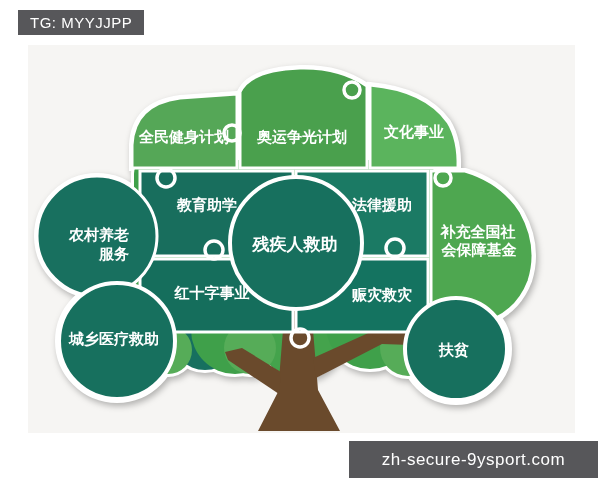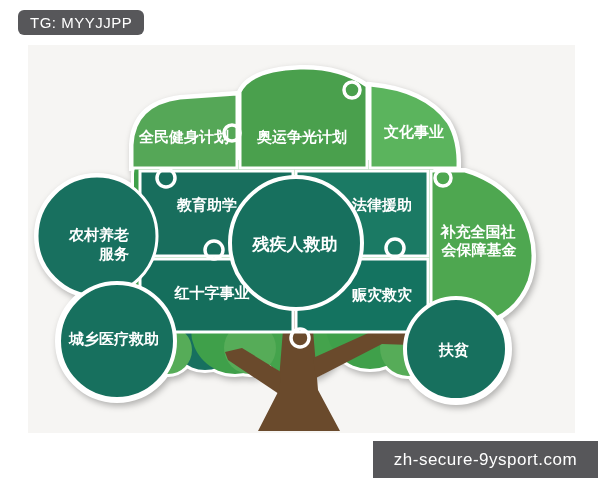--- a/index.html
+++ b/index.html
@@ -10,22 +10,22 @@
   .photo-bg{
     position:absolute;left:28px;top:45px;width:547px;height:388px;
     background:#f6f5f3;
   }
   svg{position:absolute;left:0;top:0;}
   .banner{
     position:absolute;background:#57575a;color:#ffffff;
     display:flex;align-items:center;justify-content:center;
     font-weight:400;letter-spacing:0.5px;
   }
-  .banner.top{left:18px;top:10px;height:25px;padding:0 12px;font-size:15px;border-radius:6px;}
-  .banner.bottom{right:2px;bottom:2px;height:37px;width:225px;font-size:17px;}
+  .banner.top{left:18px;top:10px;height:25px;padding:0 12px;font-size:15px;}
+  .banner.bottom{right:2px;bottom:2px;height:37px;width:249px;font-size:17px;}
   .crown-shadow{filter:drop-shadow(2px 3px 3px rgba(0,0,0,0.28));}
   text{
     fill:#ffffff;font-weight:bold;font-family:"Liberation Sans","DejaVu Sans",sans-serif;
     text-anchor:middle;
   }
   .lbl{font-size:15px;}
   .lbl-big{font-size:17px;}
   .knob{fill:none;stroke:#ffffff;stroke-width:3.5;}
 </style>
 </head>

